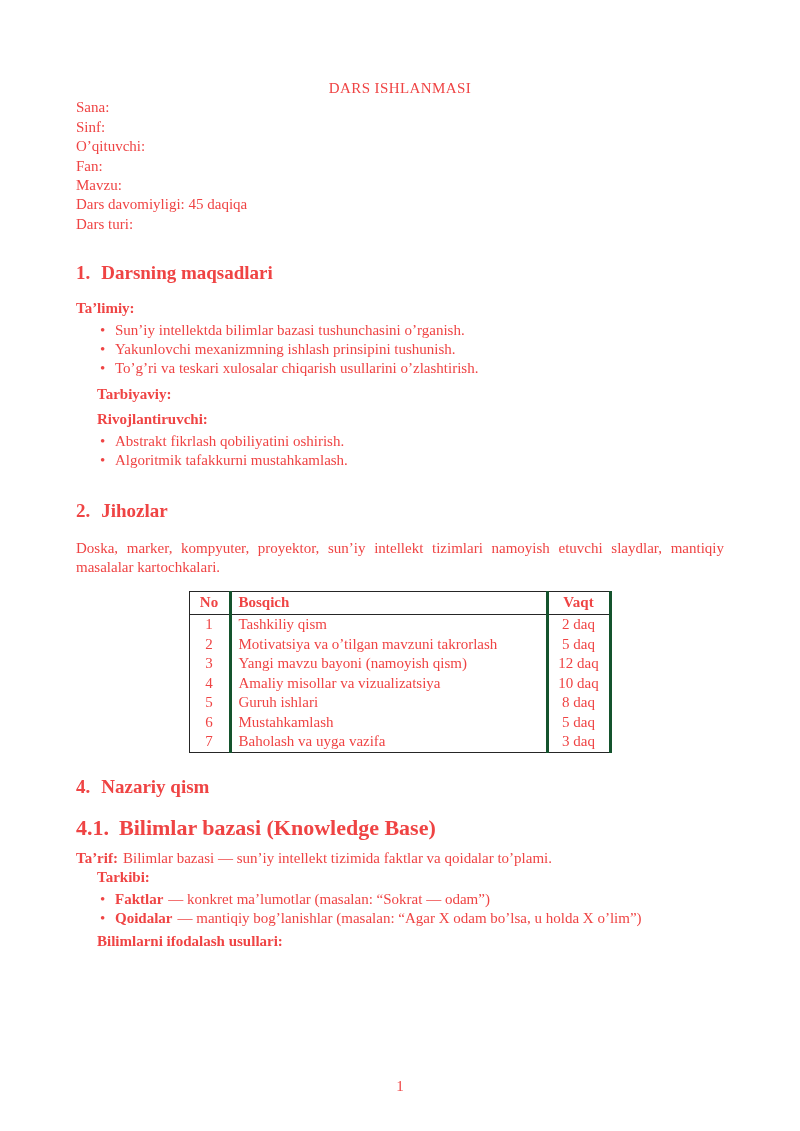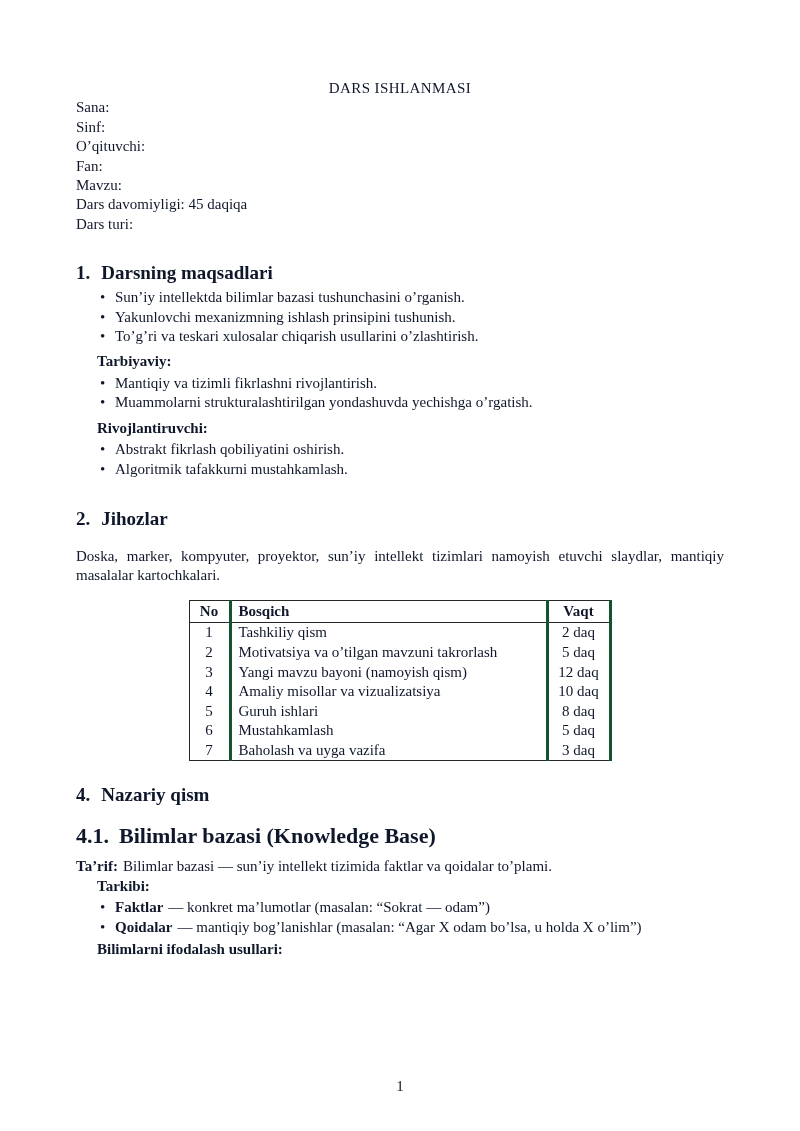--- a/index.html
+++ b/index.html
@@ -2,21 +2,21 @@
 <html><head>
 <meta charset="utf-8">
 <style>
   html, body { margin: 0; padding: 0; background: #ffffff; }
   .page {
     position: relative;
     width: 800px;
     height: 1131px;
     background: #ffffff;
     font-family: "Liberation Serif", serif;
-    color: #0f172a;
+    color: #ef4444;
     font-size: 15px;
     line-height: 19.4px;
     overflow: hidden;
   }
   .content {
     position: absolute;
     left: 76px;
     top: 79px;
     width: 648px;
   }
@@ -112,31 +112,28 @@
       <div class="meta-line">Sinf:</div>
       <div class="meta-line">O’qituvchi:</div>
       <div class="meta-line">Fan:</div>
       <div class="meta-line">Mavzu:</div>
       <div class="meta-line">Dars davomiyligi: 45 daqiqa</div>
       <div class="meta-line">Dars turi:</div>
     </div>
 
     <h1 class="section sec1"><span class="sec-num">1.</span><span>Darsning maqsadlari</span></h1>
 
+    <div class="group-label">Ta’limiy:</div>
     <ul class="bullets">
       <li><span>Sun’iy intellektda bilimlar bazasi tushunchasini o’rganish.</span></li>
       <li><span>Yakunlovchi mexanizmning ishlash prinsipini tushunish.</span></li>
       <li><span>To’g’ri va teskari xulosalar chiqarish usullarini o’zlashtirish.</span></li>
     </ul>
 
     <div class="group-label indented">Tarbiyaviy:</div>
-    <ul class="bullets">
-      <li><span>Mantiqiy va tizimli fikrlashni rivojlantirish.</span></li>
-      <li><span>Muammolarni strukturalashtirilgan yondashuvda yechishga o’rgatish.</span></li>
-    </ul>
 
     <div class="group-label indented">Rivojlantiruvchi:</div>
     <ul class="bullets">
       <li><span>Abstrakt fikrlash qobiliyatini oshirish.</span></li>
       <li><span>Algoritmik tafakkurni mustahkamlash.</span></li>
     </ul>
 
     <h1 class="section sec2"><span class="sec-num">2.</span><span>Jihozlar</span></h1>
 
     <p class="para">Doska, marker, kompyuter, proyektor, sun’iy intellekt tizimlari namoyish etuvchi slaydlar, mantiqiy masalalar kartochkalari.</p>

